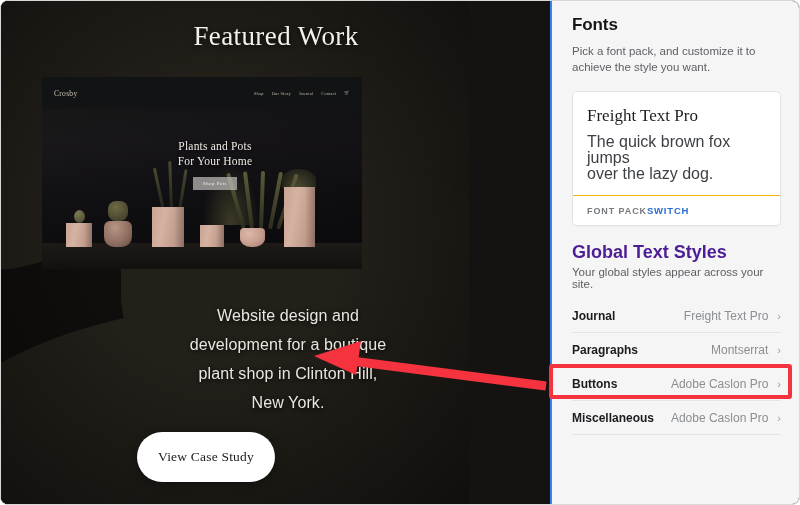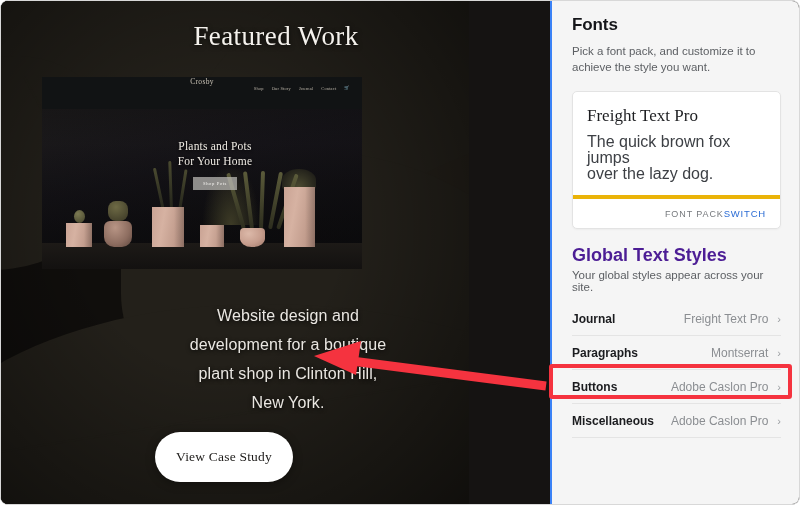--- a/index.html
+++ b/index.html
@@ -132,21 +132,20 @@
     overflow: hidden;
   }
   .site-nav {
     position: relative;
     height: 32px;
     display: flex;
     align-items: center;
     padding: 0 12px;
     background: rgba(17,19,21,.92);
     z-index: 3;
-    flex-direction: column;
   }
   .brand {
     font-family: "Liberation Serif", serif;
     font-size: 7.5px;
     color: #c9c2b5;
     letter-spacing: .3px;
   }
   .nav-links {
     margin-left: auto;
     display: flex;
@@ -271,21 +270,21 @@
     font-family: "Liberation Sans", sans-serif;
     font-size: 16px;
     line-height: 29px;
     color: #e9e6e1;
     letter-spacing: .1px;
     text-shadow: 0 1px 4px rgba(0,0,0,.85);
     margin-left: 24px;
   }
   .case-btn {
     position: absolute;
-    left: 154px; top: 431px;
+    left: 136px; top: 431px;
     width: 138px; height: 50px;
     border-radius: 25px;
     background: #ffffff;
     display: flex; align-items: center; justify-content: center;
     font-family: "Liberation Serif", serif;
     font-size: 13.5px;
     color: #1d1b19;
     letter-spacing: .2px;
     z-index: 4;
     box-shadow: 0 2px 10px rgba(0,0,0,.35);
@@ -336,25 +335,26 @@
     font-size: 17px;
     color: #1c1d20;
     margin-bottom: 8px;
   }
   .font-card .fp-sample {
     font-size: 16px;
     line-height: 16px;
     color: #3d4045;
   }
   .font-card .foot {
-    border-top: 4px solid #eab308;
+    border-top: 1px solid #eab308;
     padding: 9px 14px;
     display: flex;
     align-items: center;
-    justify-content: flex-end;
+    justify-content: flex-start;
+    font-weight: bold;
   }
   .foot .label {
     font-size: 9px;
     letter-spacing: .9px;
     color: #76797d;
   }
   .foot .switch {
     font-size: 9.5px;
     letter-spacing: .8px;
     color: #2b6cd4;

